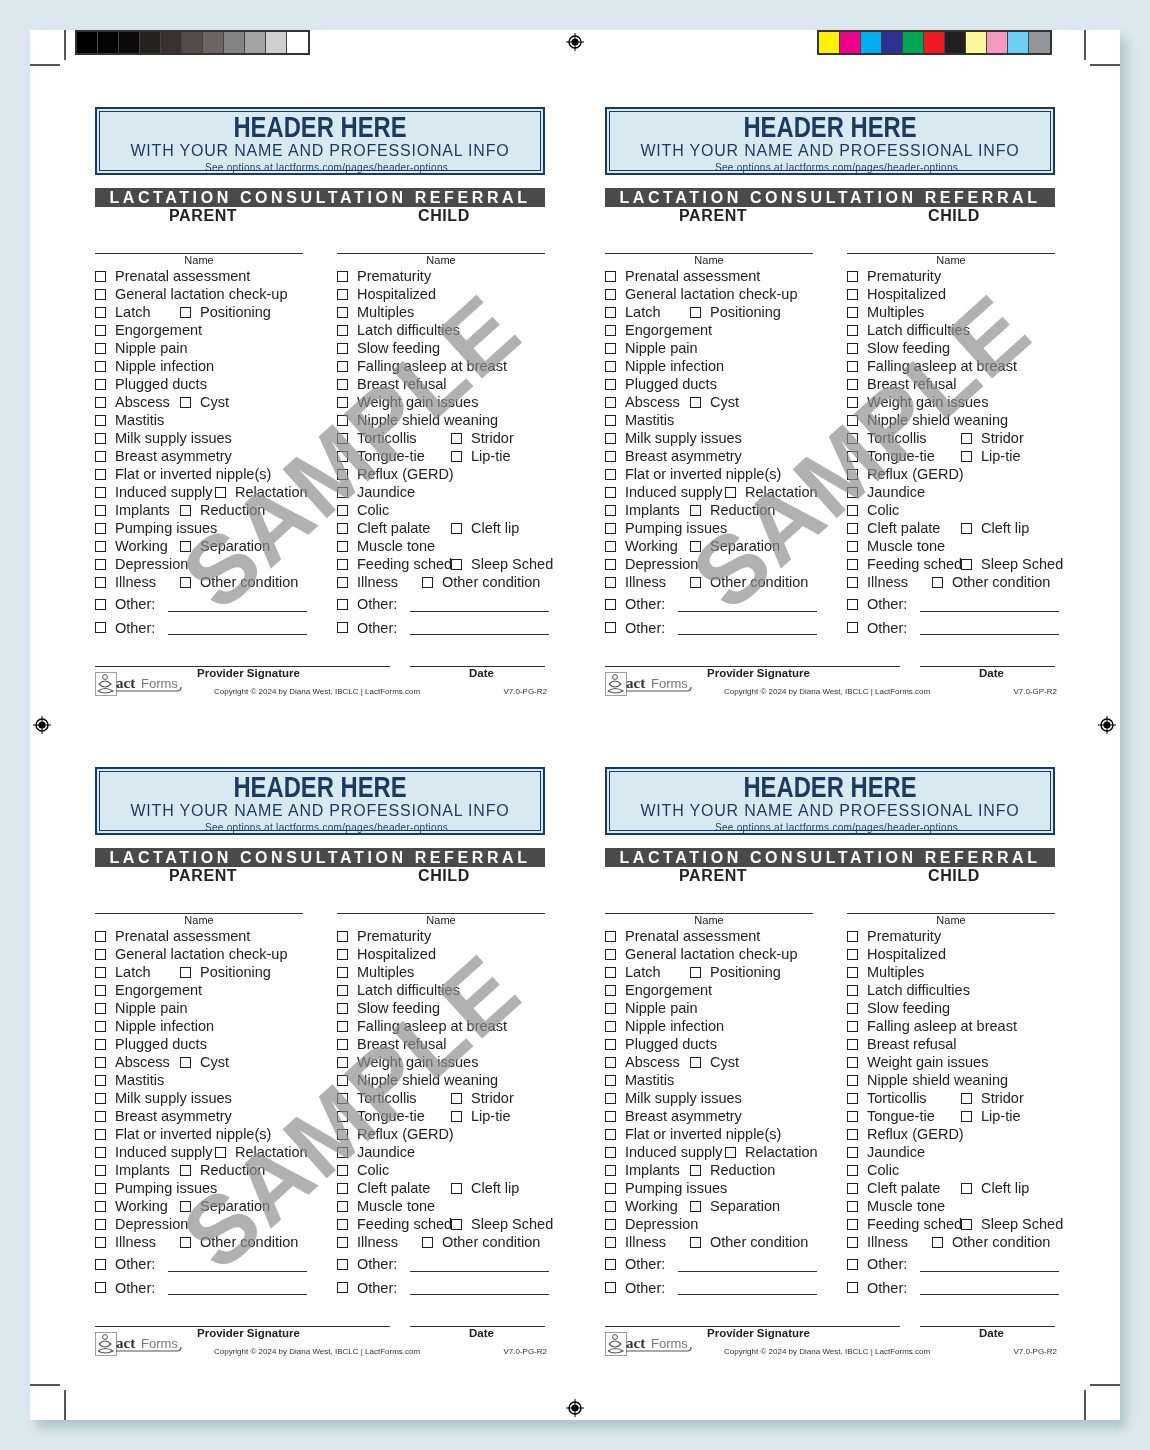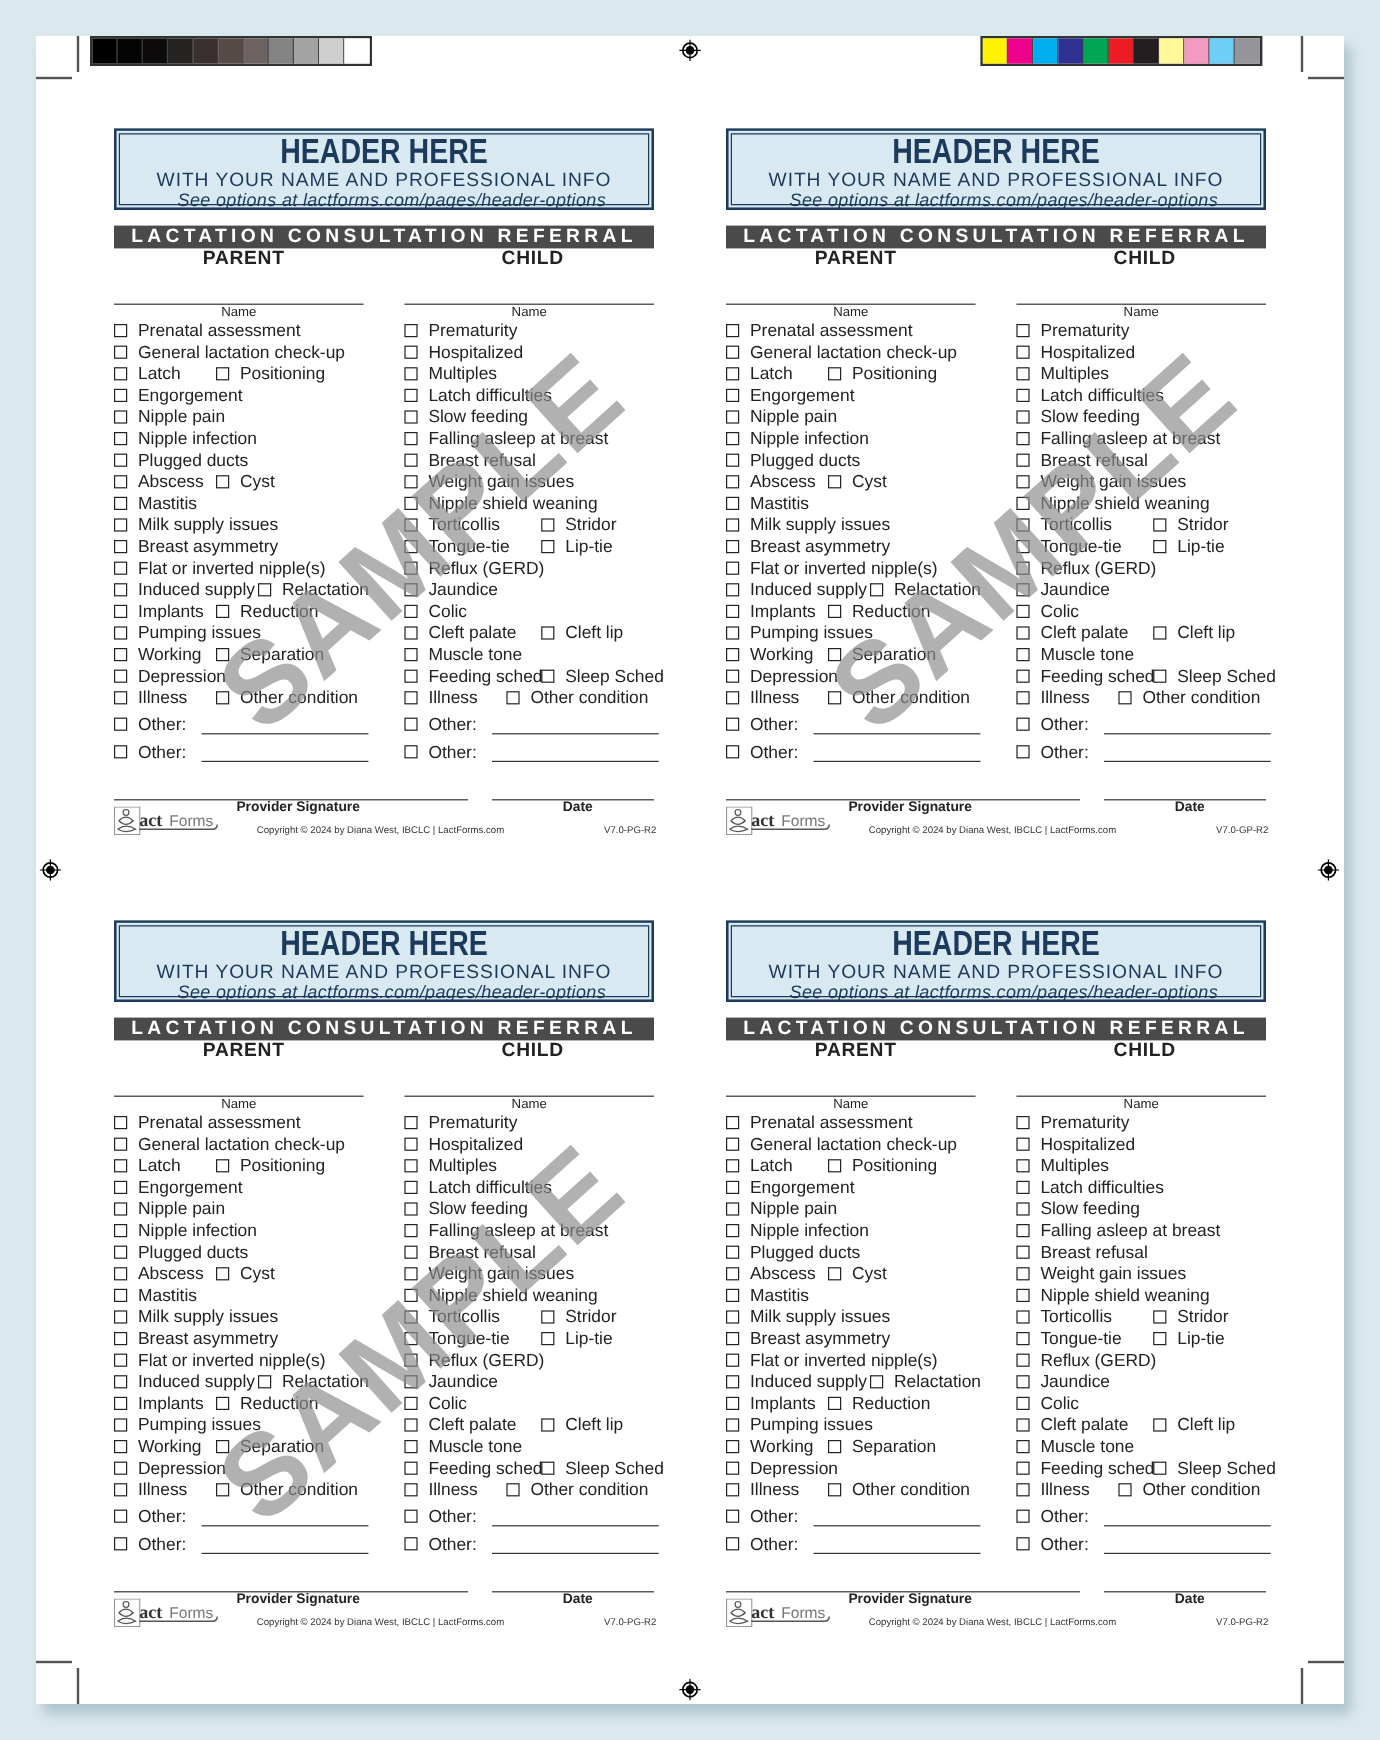--- a/index.html
+++ b/index.html
@@ -7,21 +7,21 @@
   .sheet{position:absolute;left:30px;top:30px;width:1090px;height:1390px;background:#fff;box-shadow:6px 8px 10px rgba(120,150,160,0.45);}
   .crop{position:absolute;background:#555;}
   .swatches{position:absolute;top:30px;display:flex;border:2px solid #333;height:21px;}
   .swatch{width:21px;height:21px;border-right:1px solid #444;box-sizing:border-box;}
   .swatch:last-child{border-right:none;}
   .reg{position:absolute;width:18px;height:18px;}
   .card{position:absolute;width:452px;height:600px;}
   .hdr{position:absolute;left:0;top:0;width:446px;height:64px;background:#d9e9f1;border:2px solid #1c3a5c;box-shadow:inset 0 0 0 2px #d9e9f1, inset 0 0 0 3px #1c3a5c;text-align:center;color:#1c3a5c;}
   .hdr-title{font-family:"Liberation Sans Narrow","Liberation Sans",sans-serif;font-weight:bold;font-size:29px;line-height:30px;margin-top:3px;letter-spacing:0px;transform:scaleX(0.82);}
   .hdr-sub{font-size:16px;line-height:17px;letter-spacing:0.8px;}
-  .hdr-opt{font-size:15px;line-height:17px;font-style:italic;letter-spacing:0.3px;padding-left:13px;}
+  .hdr-opt{font-size:10px;line-height:17px;letter-spacing:0.3px;padding-left:13px;}
   .title-bar{position:absolute;left:0;top:81px;width:450px;height:19px;background:#4a4a4a;color:#fff;font-weight:bold;font-size:16px;line-height:19px;text-align:center;letter-spacing:3.6px;}
   .sec{position:absolute;top:100px;font-weight:bold;font-size:16px;color:#222;letter-spacing:0.6px;}
   .name-line{position:absolute;top:146px;width:208px;border-top:1px solid #333;}
   .name-lbl{position:absolute;top:147px;width:208px;text-align:center;font-size:11px;color:#222;}
   .col{position:absolute;top:160px;width:212px;}
   .row{position:relative;height:18px;font-size:14.5px;line-height:18px;color:#222;white-space:nowrap;}
   .row.other{height:23.5px;line-height:26px;}
   .cb{display:inline-block;width:9px;height:9px;border:1.3px solid #222;vertical-align:middle;margin-right:9px;position:relative;top:-1px;}
   .item{position:absolute;top:0;}
   .fill{position:absolute;left:73px;right:0;bottom:3px;border-top:1px solid #333;}

